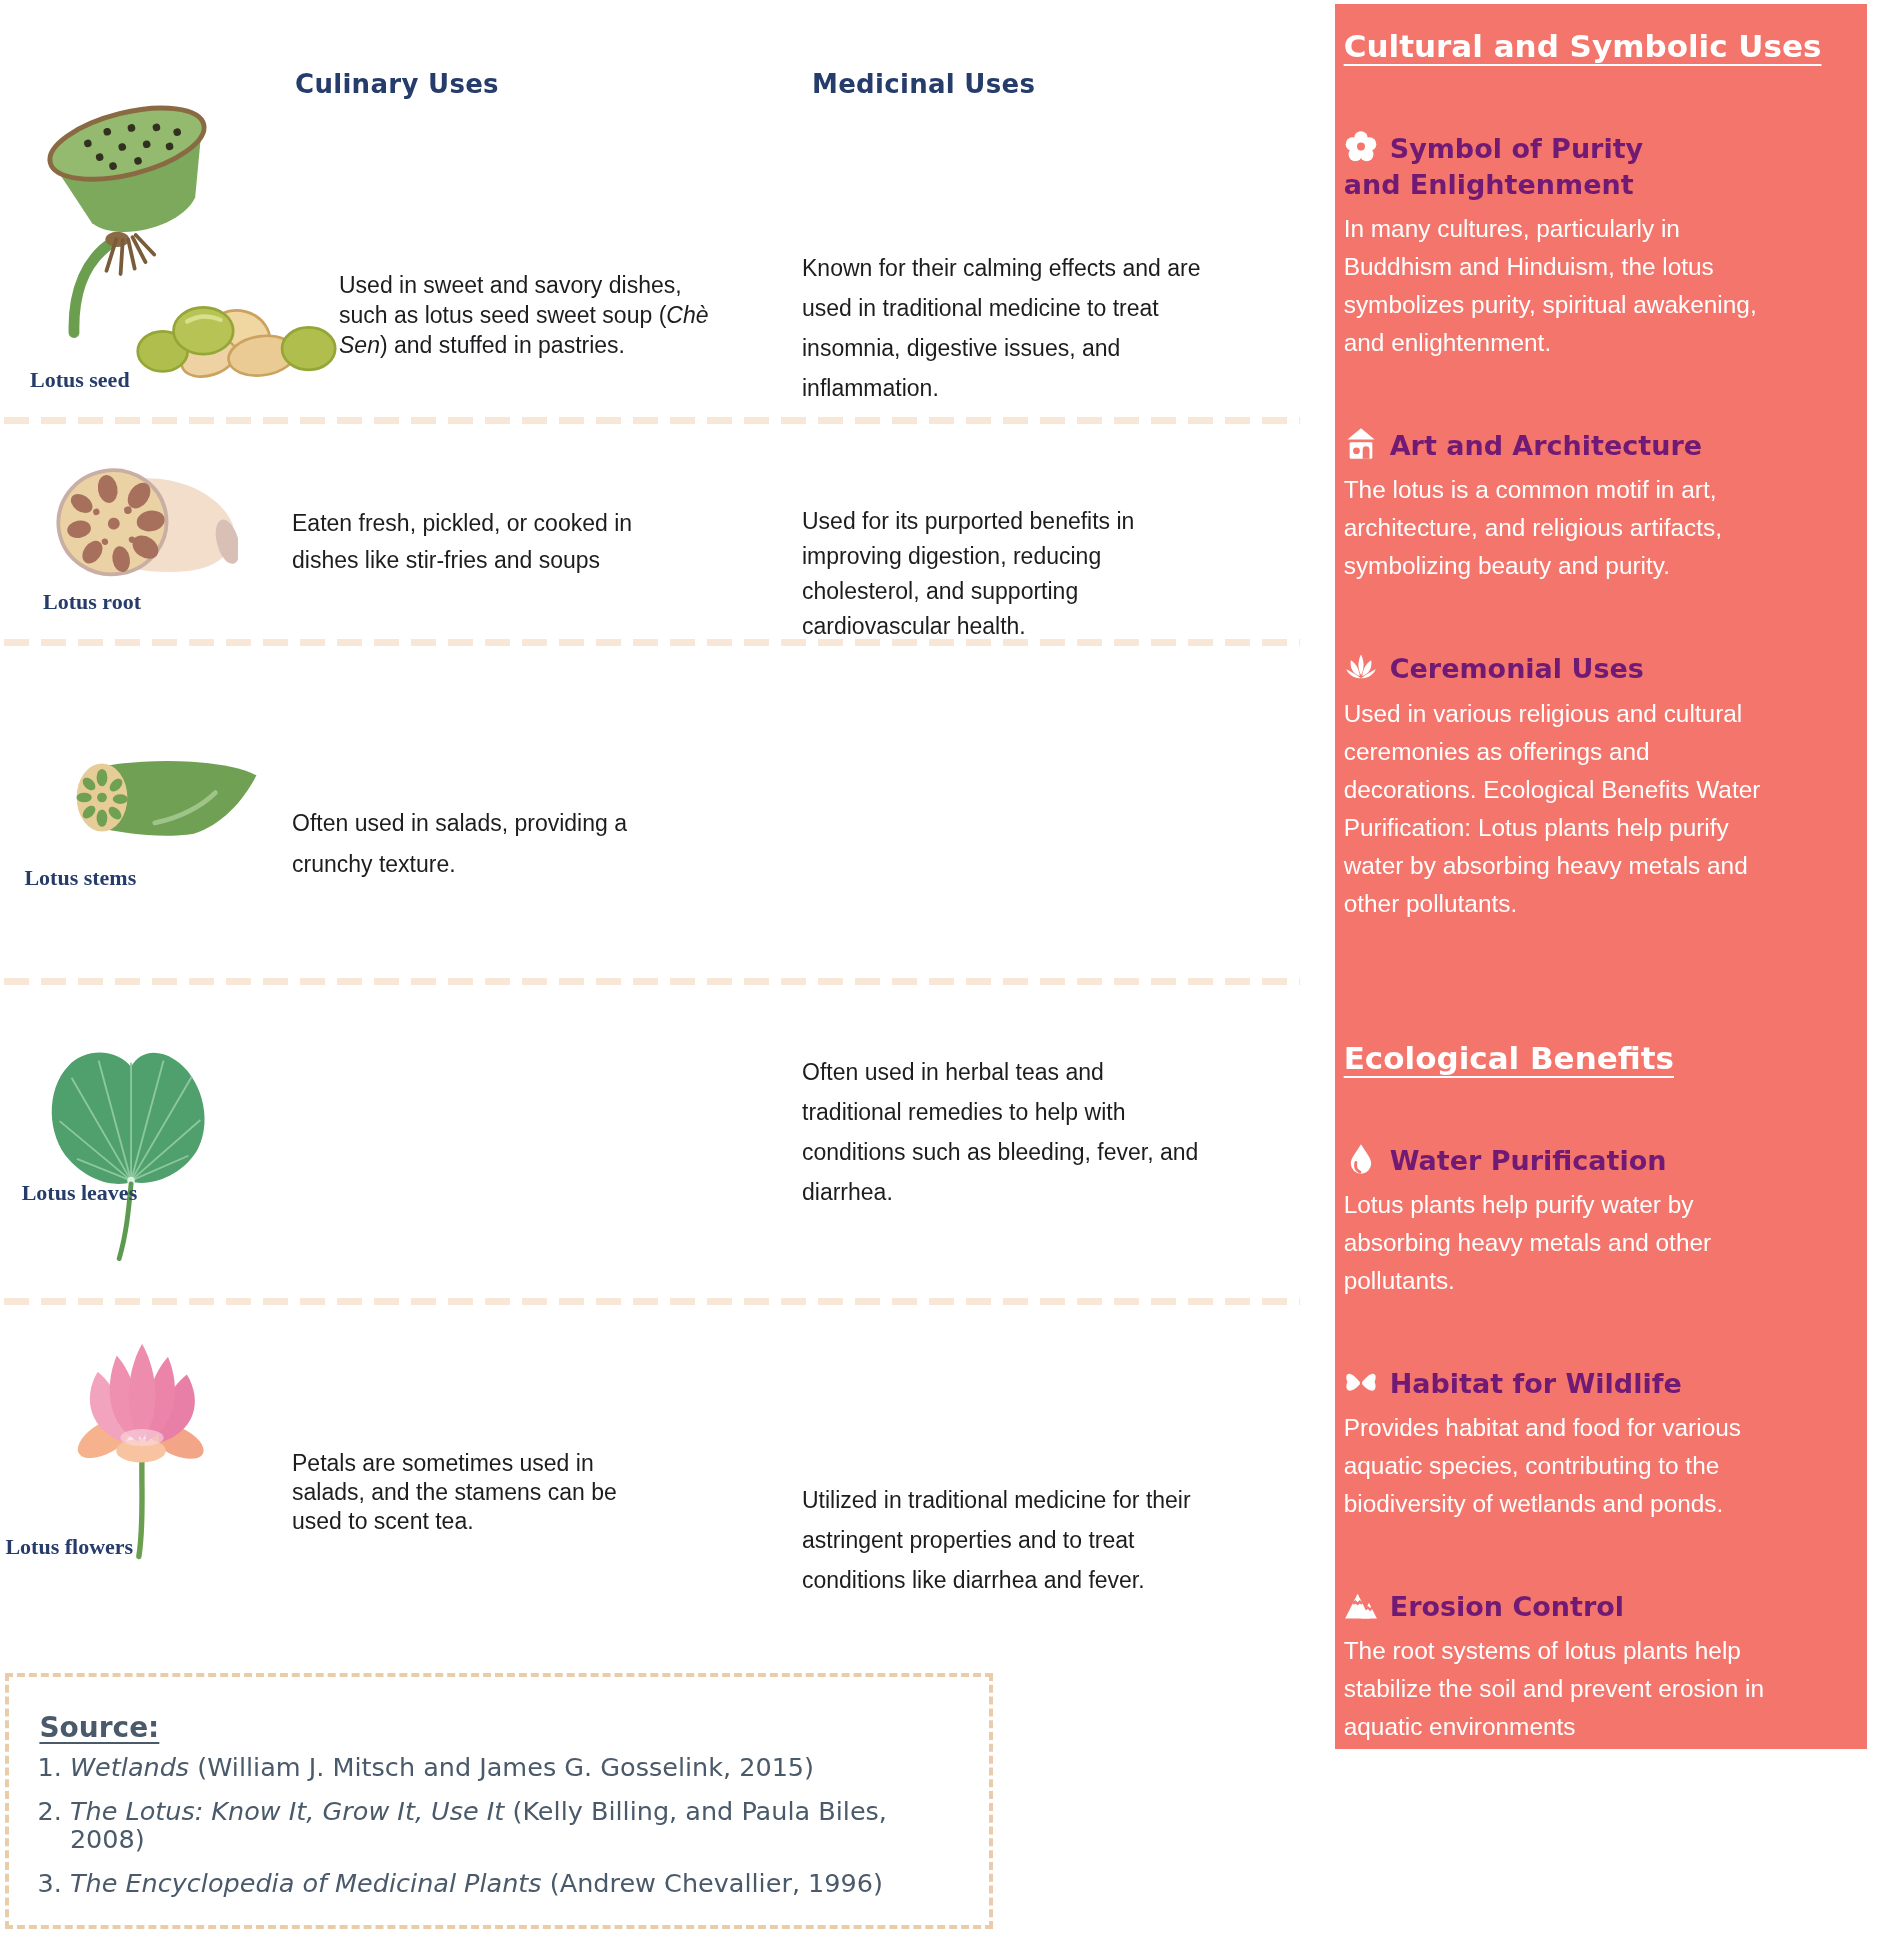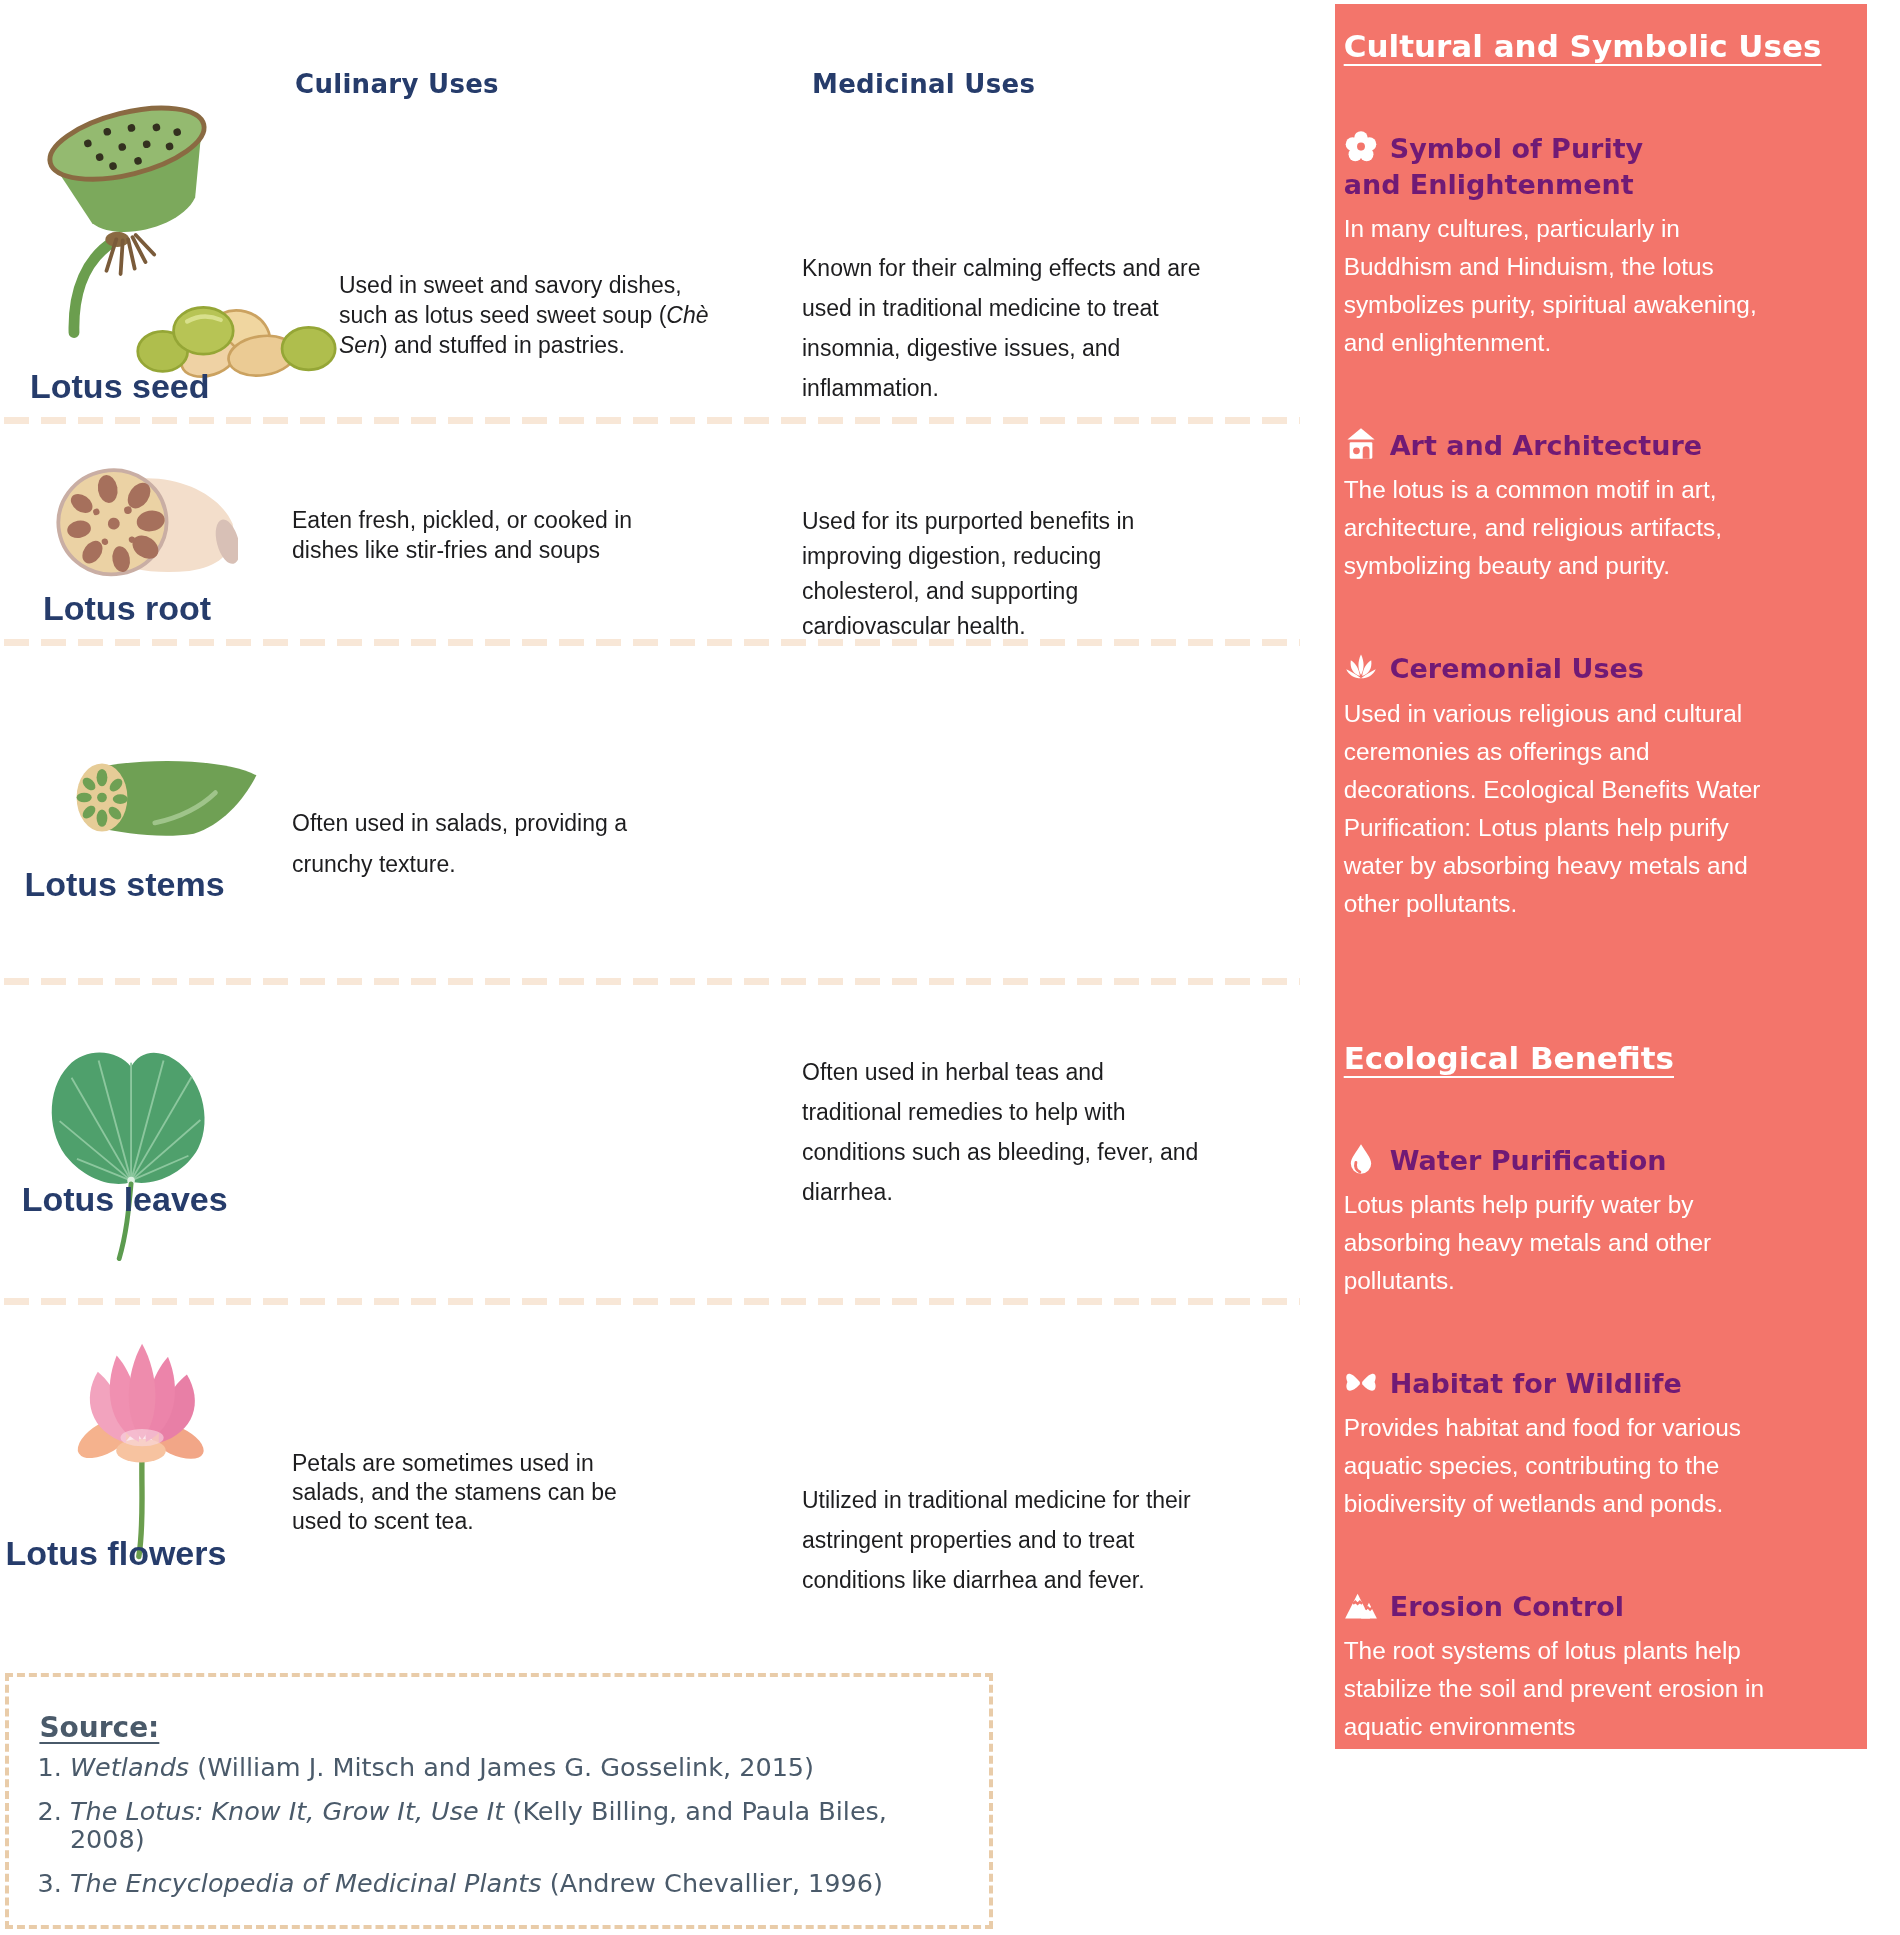--- a/index.html
+++ b/index.html
@@ -25,35 +25,35 @@
     font-weight:bold;
     font-size:26px;
     color:var(--navy);
     letter-spacing:0.3px;
   }
   .hdr-culinary{left:295px;top:69px;}
   .hdr-medicinal{left:812px;top:69px;}
 
   .row-label{
     position:absolute;
-    font-family:Liberation Sans, sans-serif;
+    font-family:Liberation Serif, serif;
     font-weight:bold;
-    font-size:34px;
+    font-size:22px;
     color:var(--navy);
   }
   .cell{
     position:absolute;
     font-size:23px;
     color:var(--body-text);
     white-space:pre-line;
   }
   .it{font-style:italic;}
   .lh54{line-height:29px;}
   .lh56{line-height:30px;margin-left:47px;}
-  .lh58{line-height:30px;}
+  .lh58{line-height:37px;}
   .lh64{line-height:35px;}
   .lh73{line-height:40px;}
   .lh76{line-height:41px;}
 
   .illus{position:absolute;}
 
   .divider{
     position:absolute;
     left:4.3px;width:1296px;height:7px;
     background:repeating-linear-gradient(90deg,var(--divider) 0 25px,rgba(0,0,0,0) 25px 37px);

